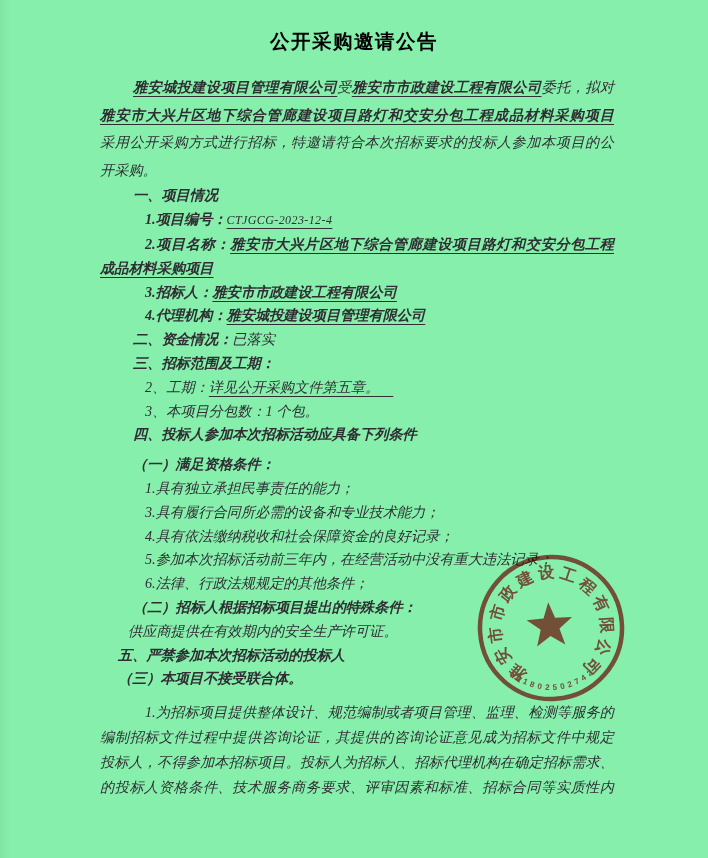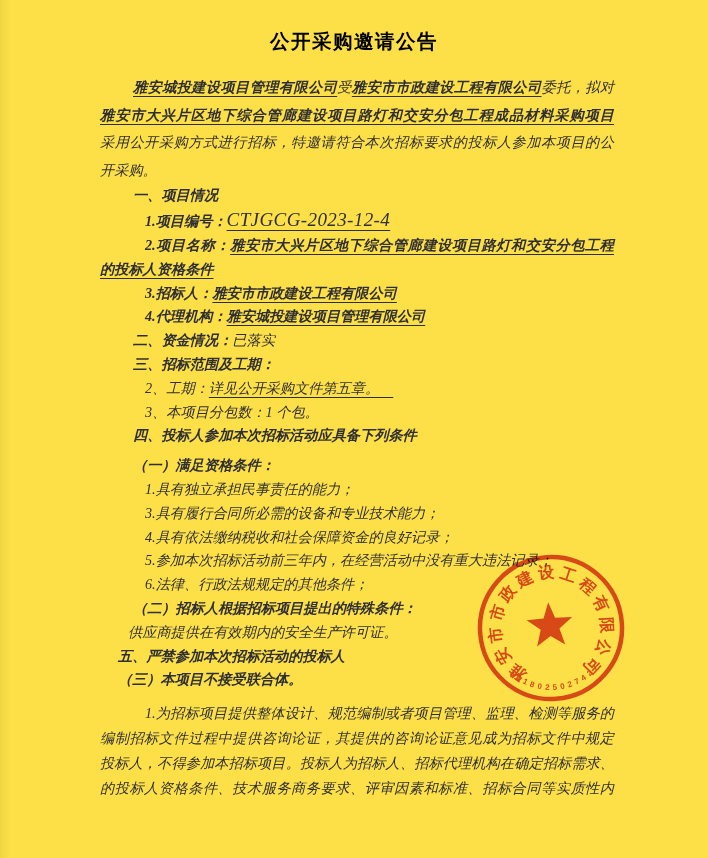--- a/index.html
+++ b/index.html
@@ -1,19 +1,19 @@
 <!DOCTYPE html>
 <html><head>
 <meta charset="utf-8">
 <style>
   html,body { margin:0; padding:0; background:#ffffff; }
   .page {
     position:relative;
     width:708px; height:858px;
-    background:#fde047;
+    background:#86efac;
     overflow:hidden;
     font-family:"Liberation Serif","DejaVu Serif",serif;
   }
   
   .page::before {
     content:""; position:absolute; left:0; top:0; bottom:0; width:10px;
     background:linear-gradient(to right, rgba(0,0,0,0.05), rgba(0,0,0,0));
     pointer-events:none;
   }
   .doc-title {
@@ -33,21 +33,21 @@
   }
   .lh27 .line { line-height:27.6px; }
   .lh25 .line { line-height:25px; }
   .stretch { text-align-last:justify; }
   .ind1  { text-indent:18px; }
   .ind28 { text-indent:28px; }
   .ind2  { text-indent:33px; }
   .ind3  { text-indent:45px; }
   .b { font-weight:bold; }
   .u { text-decoration:underline; text-underline-offset:3.5px; text-decoration-thickness:1.2px; }
-  .latin { font-size:19px; letter-spacing:0.4px; }
+  .latin { font-size:12px; letter-spacing:0.4px; }
   .seal {
     position:absolute; left:476px; top:553px; width:150px; height:150px;
     transform:rotate(-4deg);
     mix-blend-mode:multiply;
     opacity:0.93;
     pointer-events:none;
   }
   .seal svg { width:100%; height:100%; }
   .seal-company { font-family:"Liberation Serif","DejaVu Serif",serif; font-size:16px; font-weight:bold; }
   .seal-number  { font-family:"Liberation Sans","DejaVu Sans",sans-serif; font-size:8px; font-weight:bold; }
@@ -63,21 +63,21 @@
       <div class="block lh27">
         <div class="line ind2 stretch"><span class="b u ">雅安城投建设项目管理有限公司</span><span class="">受</span><span class="b u ">雅安市市政建设工程有限公司</span><span class="">委托，拟对</span></div>
         <div class="line  stretch"><span class="b u ">雅安市大兴片区地下综合管廊建设项目路灯和交安分包工程成品材料采购项目</span></div>
         <div class="line  stretch"><span class="">采用公开采购方式进行招标，特邀请符合本次招标要求的投标人参加本项目的公</span></div>
         <div class="line "><span class="">开采购。</span></div>
       </div>
       <div class="block ">
         <div class="line ind2"><span class="b ">一、项目情况</span></div>
         <div class="line ind3"><span class="b ">1.项目编号：</span><span class="u latin">CTJGCG-2023-12-4</span></div>
         <div class="line ind3 stretch"><span class="b ">2.项目名称：</span><span class="b u ">雅安市大兴片区地下综合管廊建设项目路灯和交安分包工程</span></div>
-        <div class="line "><span class="b u ">的投标人资格条件</span></div>
+        <div class="line "><span class="b u ">成品材料采购项目</span></div>
         <div class="line ind3"><span class="b ">3.招标人：</span><span class="b u ">雅安市市政建设工程有限公司</span></div>
         <div class="line ind3"><span class="b ">4.代理机构：</span><span class="b u ">雅安城投建设项目管理有限公司</span></div>
         <div class="line ind2"><span class="b ">二、资金情况：</span><span class="">已落实</span></div>
         <div class="line ind2"><span class="b ">三、招标范围及工期：</span></div>
         <div class="line ind3"><span class="">2、工期：</span><span class="u ">详见公开采购文件第五章。　</span></div>
         <div class="line ind3"><span class="">3、本项目分包数：1 个包。</span></div>
         <div class="line ind2"><span class="b ">四、投标人参加本次招标活动应具备下列条件</span></div>
       </div>
       <div class="block " style="margin-top: 6px;">
         <div class="line ind2"><span class="b ">（一）满足资格条件：</span></div>

